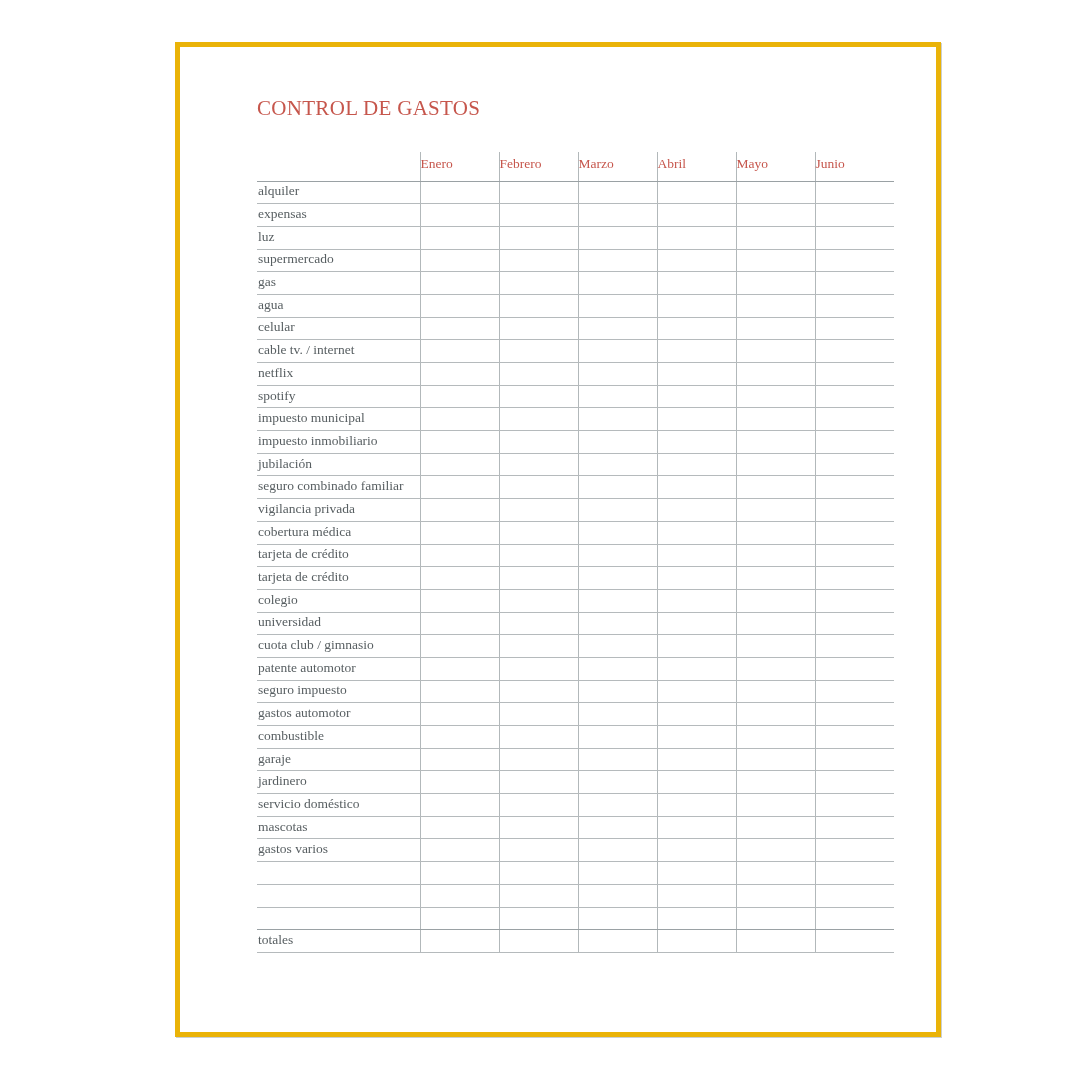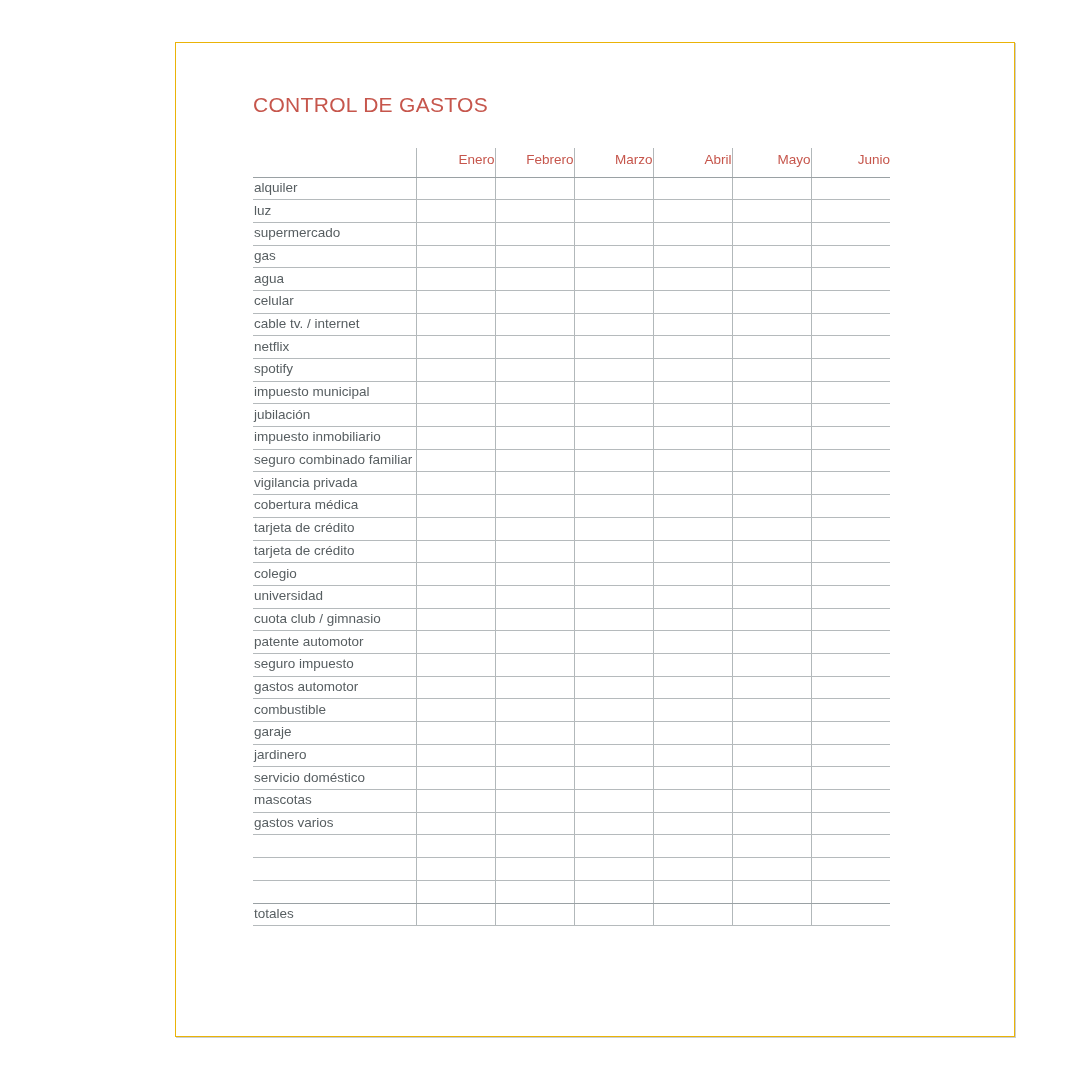--- a/index.html
+++ b/index.html
@@ -9,25 +9,26 @@
     width: 1080px;
     height: 1080px;
     background: #ffffff;
     font-family: "Liberation Sans", sans-serif;
     overflow: hidden;
   }
   .sheet {
     position: absolute;
     left: 175px;
     top: 42px;
-    width: 840px;
+    width: 766px;
     height: 995px;
     background: #ffffff;
-    border: 1px solid #eab308;
+    border: 5px solid #eab308;
     box-shadow: 1px 1px 0 rgba(140, 151, 153, 0.45);
+    font-family: Liberation Serif, serif;
   }
   .title {
     position: absolute;
     left: 77px;
     top: 51px;
     font-size: 21px;
     font-weight: 400;
     letter-spacing: 0.3px;
     line-height: 1;
     color: #c6564c;
@@ -40,21 +41,21 @@
     border-collapse: collapse;
     table-layout: fixed;
   }
   table.expenses col.label-col { width: 163px; }
   table.expenses col.month-col { width: 79px; }
   thead th {
     height: 29px;
     font-size: 13.5px;
     font-weight: 400;
     color: #c6564c;
-    text-align: right;
+    text-align: left;
     vertical-align: middle;
     padding-bottom: 5px;
     border-bottom: 1px solid #9aa1a4;
   }
   thead th.month { border-left: 1px solid #b2b8ba; }
   thead th.corner { border-bottom: 1px solid #9aa1a4; }
   tbody td {
     height: 22.7px;
     border-bottom: 1px solid #b5babc;
     vertical-align: middle;
@@ -101,20 +102,29 @@
           <tr>
             <td class="label">alquiler</td>
             <td class="cell"></td>
             <td class="cell"></td>
             <td class="cell"></td>
             <td class="cell"></td>
             <td class="cell"></td>
             <td class="cell"></td>
           </tr>
           <tr>
+            <td class="label">expensas</td>
+            <td class="cell"></td>
+            <td class="cell"></td>
+            <td class="cell"></td>
+            <td class="cell"></td>
+            <td class="cell"></td>
+            <td class="cell"></td>
+          </tr>
+          <tr>
             <td class="label">luz</td>
             <td class="cell"></td>
             <td class="cell"></td>
             <td class="cell"></td>
             <td class="cell"></td>
             <td class="cell"></td>
             <td class="cell"></td>
           </tr>
           <tr>
             <td class="label">supermercado</td>
@@ -182,30 +192,30 @@
           <tr>
             <td class="label">impuesto municipal</td>
             <td class="cell"></td>
             <td class="cell"></td>
             <td class="cell"></td>
             <td class="cell"></td>
             <td class="cell"></td>
             <td class="cell"></td>
           </tr>
           <tr>
+            <td class="label">impuesto inmobiliario</td>
+            <td class="cell"></td>
+            <td class="cell"></td>
+            <td class="cell"></td>
+            <td class="cell"></td>
+            <td class="cell"></td>
+            <td class="cell"></td>
+          </tr>
+          <tr>
             <td class="label">jubilación</td>
-            <td class="cell"></td>
-            <td class="cell"></td>
-            <td class="cell"></td>
-            <td class="cell"></td>
-            <td class="cell"></td>
-            <td class="cell"></td>
-          </tr>
-          <tr>
-            <td class="label">impuesto inmobiliario</td>
             <td class="cell"></td>
             <td class="cell"></td>
             <td class="cell"></td>
             <td class="cell"></td>
             <td class="cell"></td>
             <td class="cell"></td>
           </tr>
           <tr>
             <td class="label">seguro combinado familiar</td>
             <td class="cell"></td>

